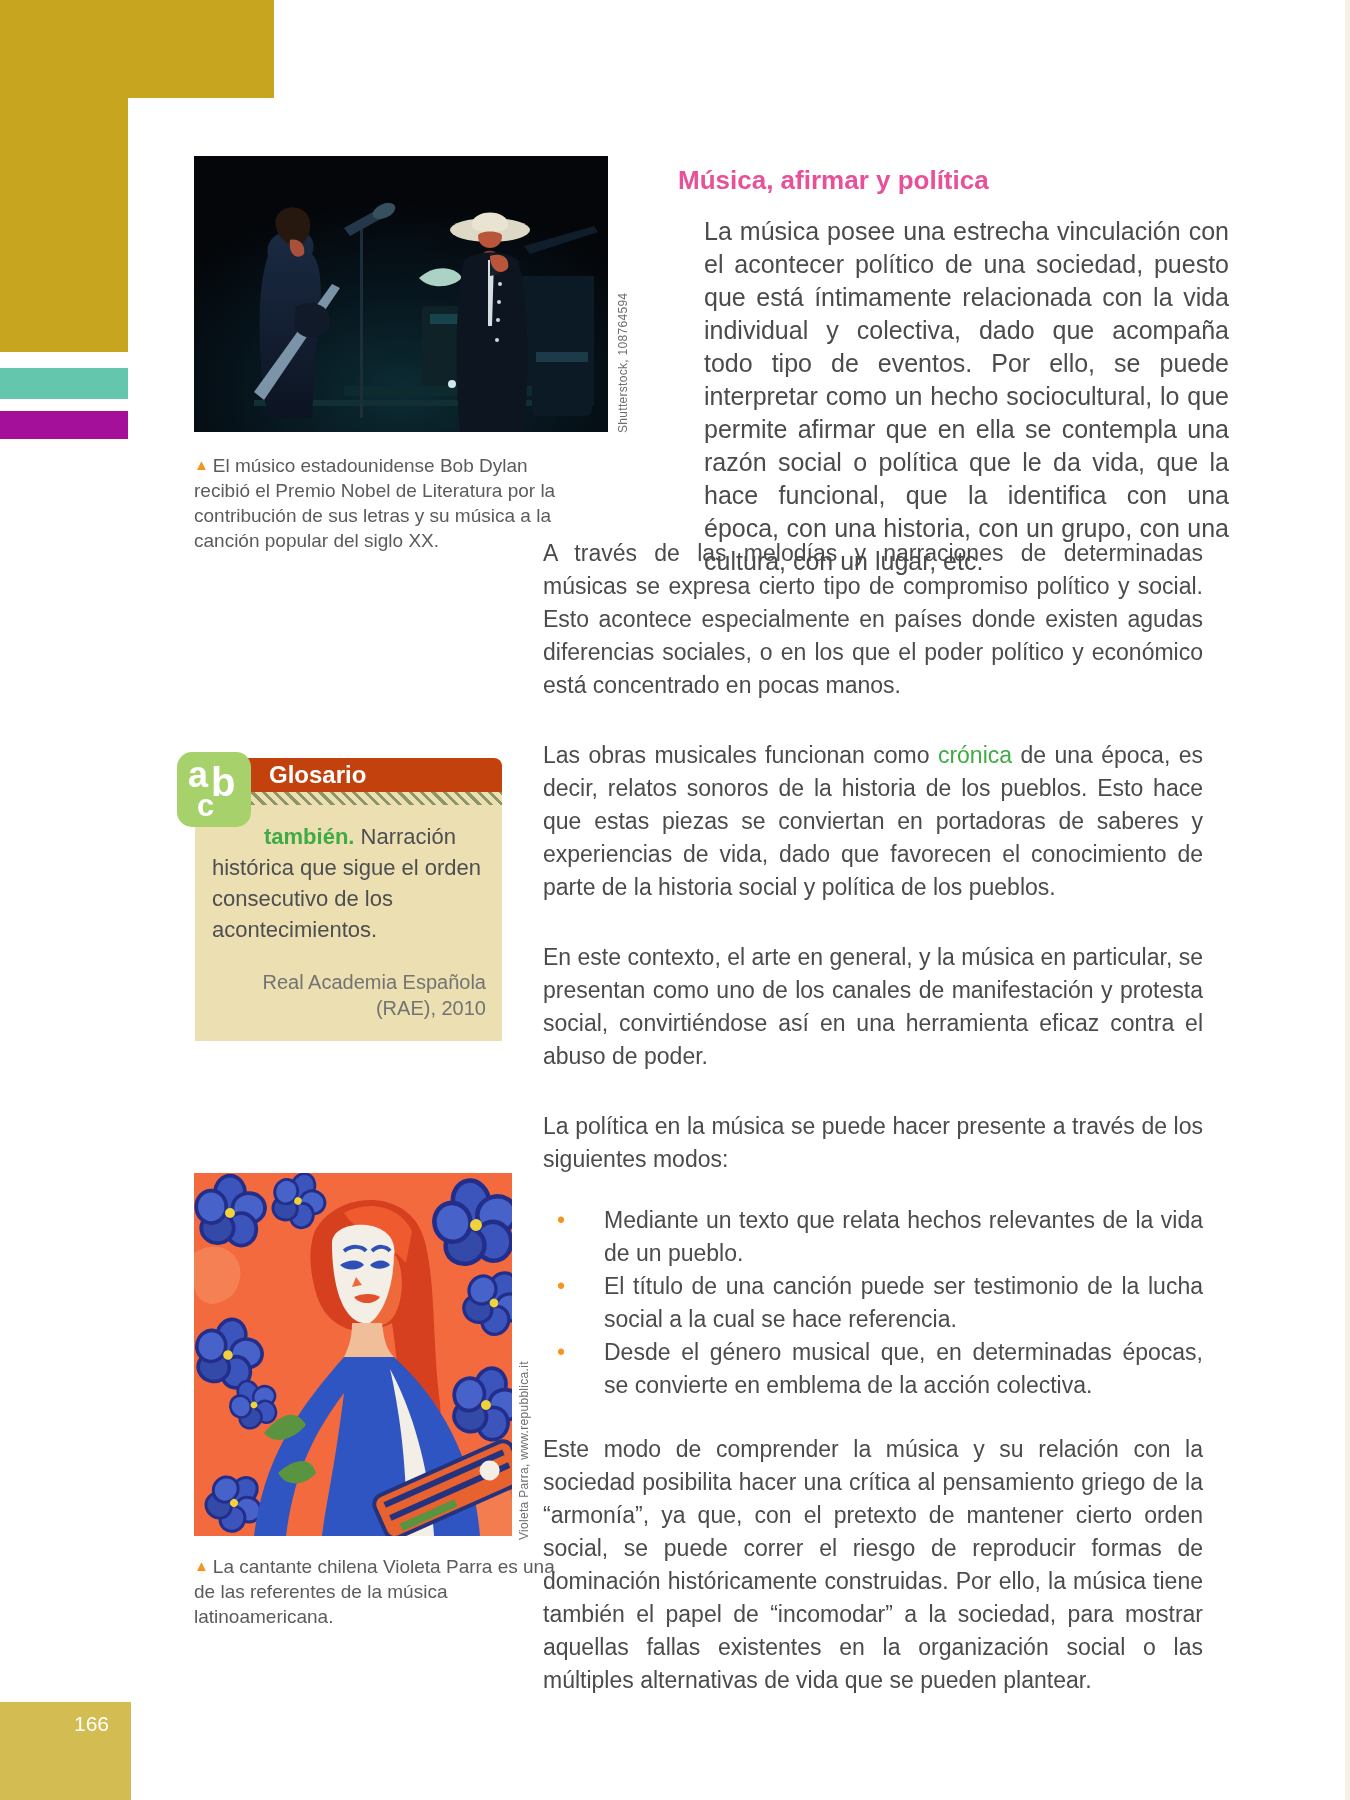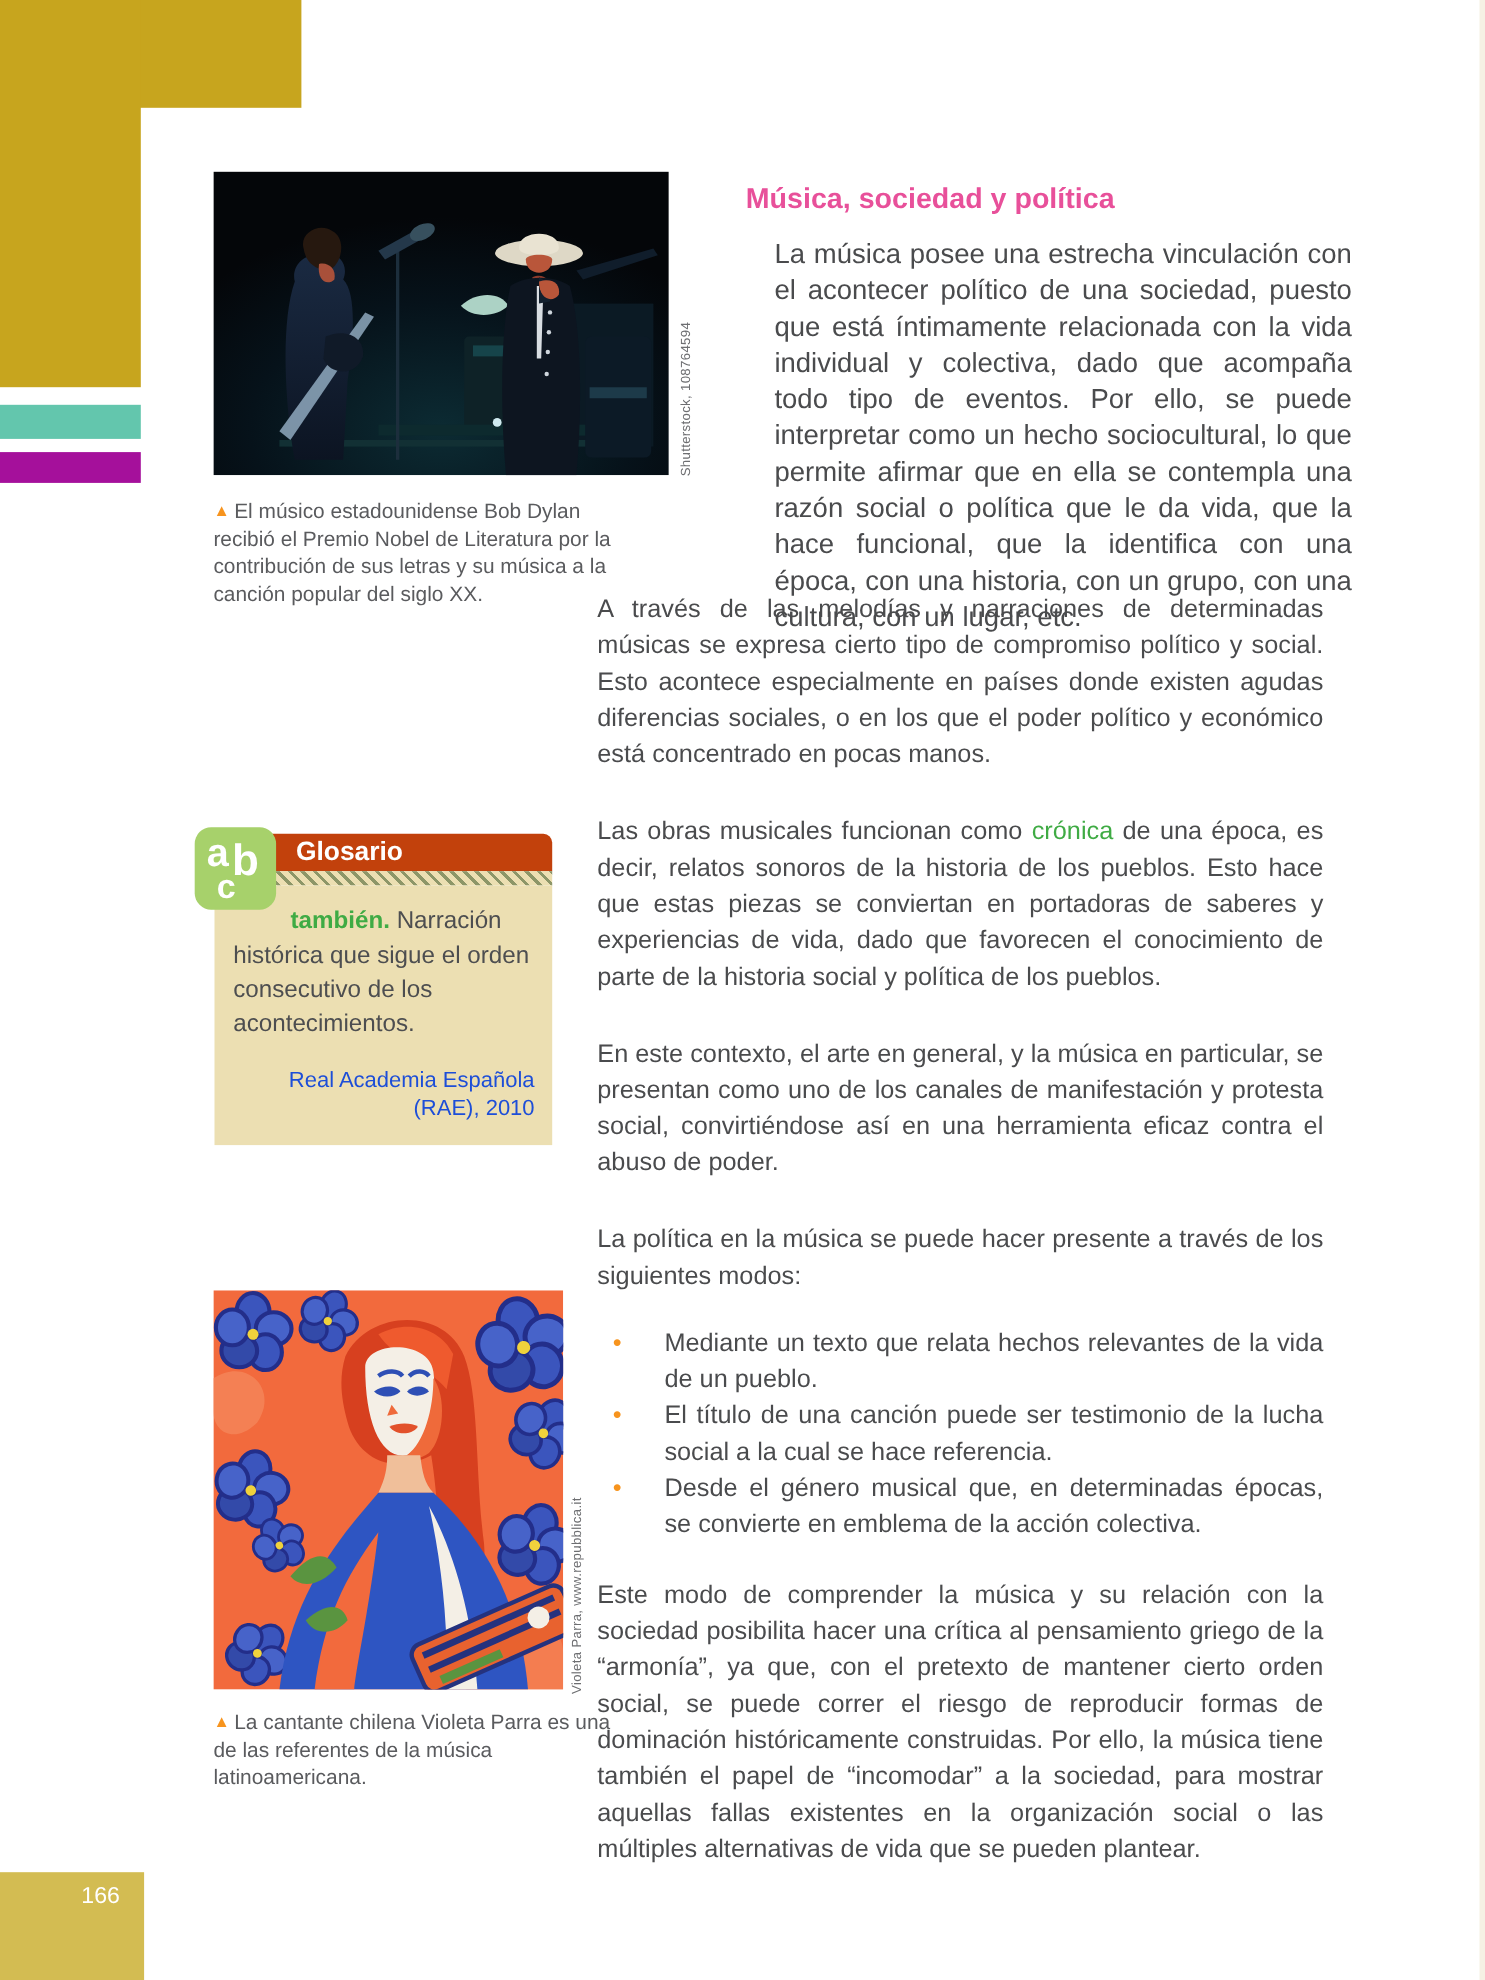--- a/index.html
+++ b/index.html
@@ -60,21 +60,21 @@
   }
   .gloss-hatch{
     height:13px;
     background:repeating-linear-gradient(45deg,#8d9668 0 3px,#ecdfb2 3px 8px);
   }
   .gloss-body{
     background:#ecdfb2;padding:16px 16px 20px 17px;box-sizing:border-box;min-height:190px;
   }
   .gloss-def{font-size:22px;line-height:31px;color:#4d4e50;text-indent:52px;margin:0;}
   .gloss-def .term-green{font-weight:bold;}
-  .gloss-source{margin:24px 0 0 0;text-align:right;font-size:20px;line-height:26px;color:#1d4ed8;}
+  .gloss-source{margin:24px 0 0 0;text-align:right;font-size:20px;line-height:26px;color:#737373;}
   .gloss-icon{
     position:absolute;left:-18px;top:0;width:74px;height:75px;background:#a7d16b;
     border-radius:15px;color:#ffffff;
   }
   .gloss-icon span{position:absolute;font-weight:bold;}
   .gi-a{left:11px;top:2px;font-size:36px;}
   .gi-b{left:34px;top:8px;font-size:40px;}
   .gi-c{left:20px;top:36px;font-size:31px;font-weight:normal;}
 </style>
 </head>
@@ -139,21 +139,21 @@
     <path d="M296 100 C308 96 316 102 314 112 C308 120 296 116 296 100Z" fill="#b9563a"></path>
     <rect x="338" y="150" width="60" height="110" rx="6" fill="#0c1a26"></rect>
     <path d="M342 196 L394 196 L394 206 L342 206Z" fill="#1d3a49"></path>
   </svg>
 </div>
 <div class="credit-vert credit-dylan">Shutterstock, 108764594</div>
 <div class="fig-caption cap-dylan">
   <span class="tri">▲</span><span>El músico estadounidense Bob Dylan recibió el Premio Nobel de Literatura por la contribución de sus letras y su música a la canción popular del siglo XX.</span>
 </div>
 
-<h1 class="headline">Música, sociedad y política</h1>
+<h1 class="headline">Música, afirmar y política</h1>
 <p class="para-first">La música posee una estrecha vinculación con el acontecer político de una sociedad, puesto que está íntimamente relacionada con la vida individual y colectiva, dado que acompaña todo tipo de eventos. Por ello, se puede interpretar como un hecho sociocultural, lo que permite afirmar que en ella se contempla una razón social o política que le da vida, que la hace funcional, que la identifica con una época, con una historia, con un grupo, con una cultura, con un lugar, etc.</p>
 
 <div class="col-main">
   <p>A través de las melodías y narraciones de determinadas músicas se expresa cierto tipo de compromiso político y social. Esto acontece especialmente en países donde existen agudas diferencias sociales, o en los que el poder político y económico está concentrado en pocas manos.</p>
   <p><span>Las obras musicales funcionan como </span><span class="term-green">crónica</span><span> de una época, es decir, relatos sonoros de la historia de los pueblos. Esto hace que estas piezas se conviertan en portadoras de saberes y experiencias de vida, dado que favorecen el conocimiento de parte de la historia social y política de los pueblos.</span></p>
   <p>En este contexto, el arte en general, y la música en particular, se presentan como uno de los canales de manifestación y protesta social, convirtiéndose así en una herramienta eficaz contra el abuso de poder.</p>
   <p class="tight">La política en la música se puede hacer presente a través de los siguientes modos:</p>
   <ul class="bullets">
     <li>
         <span class="blt">•</span>

